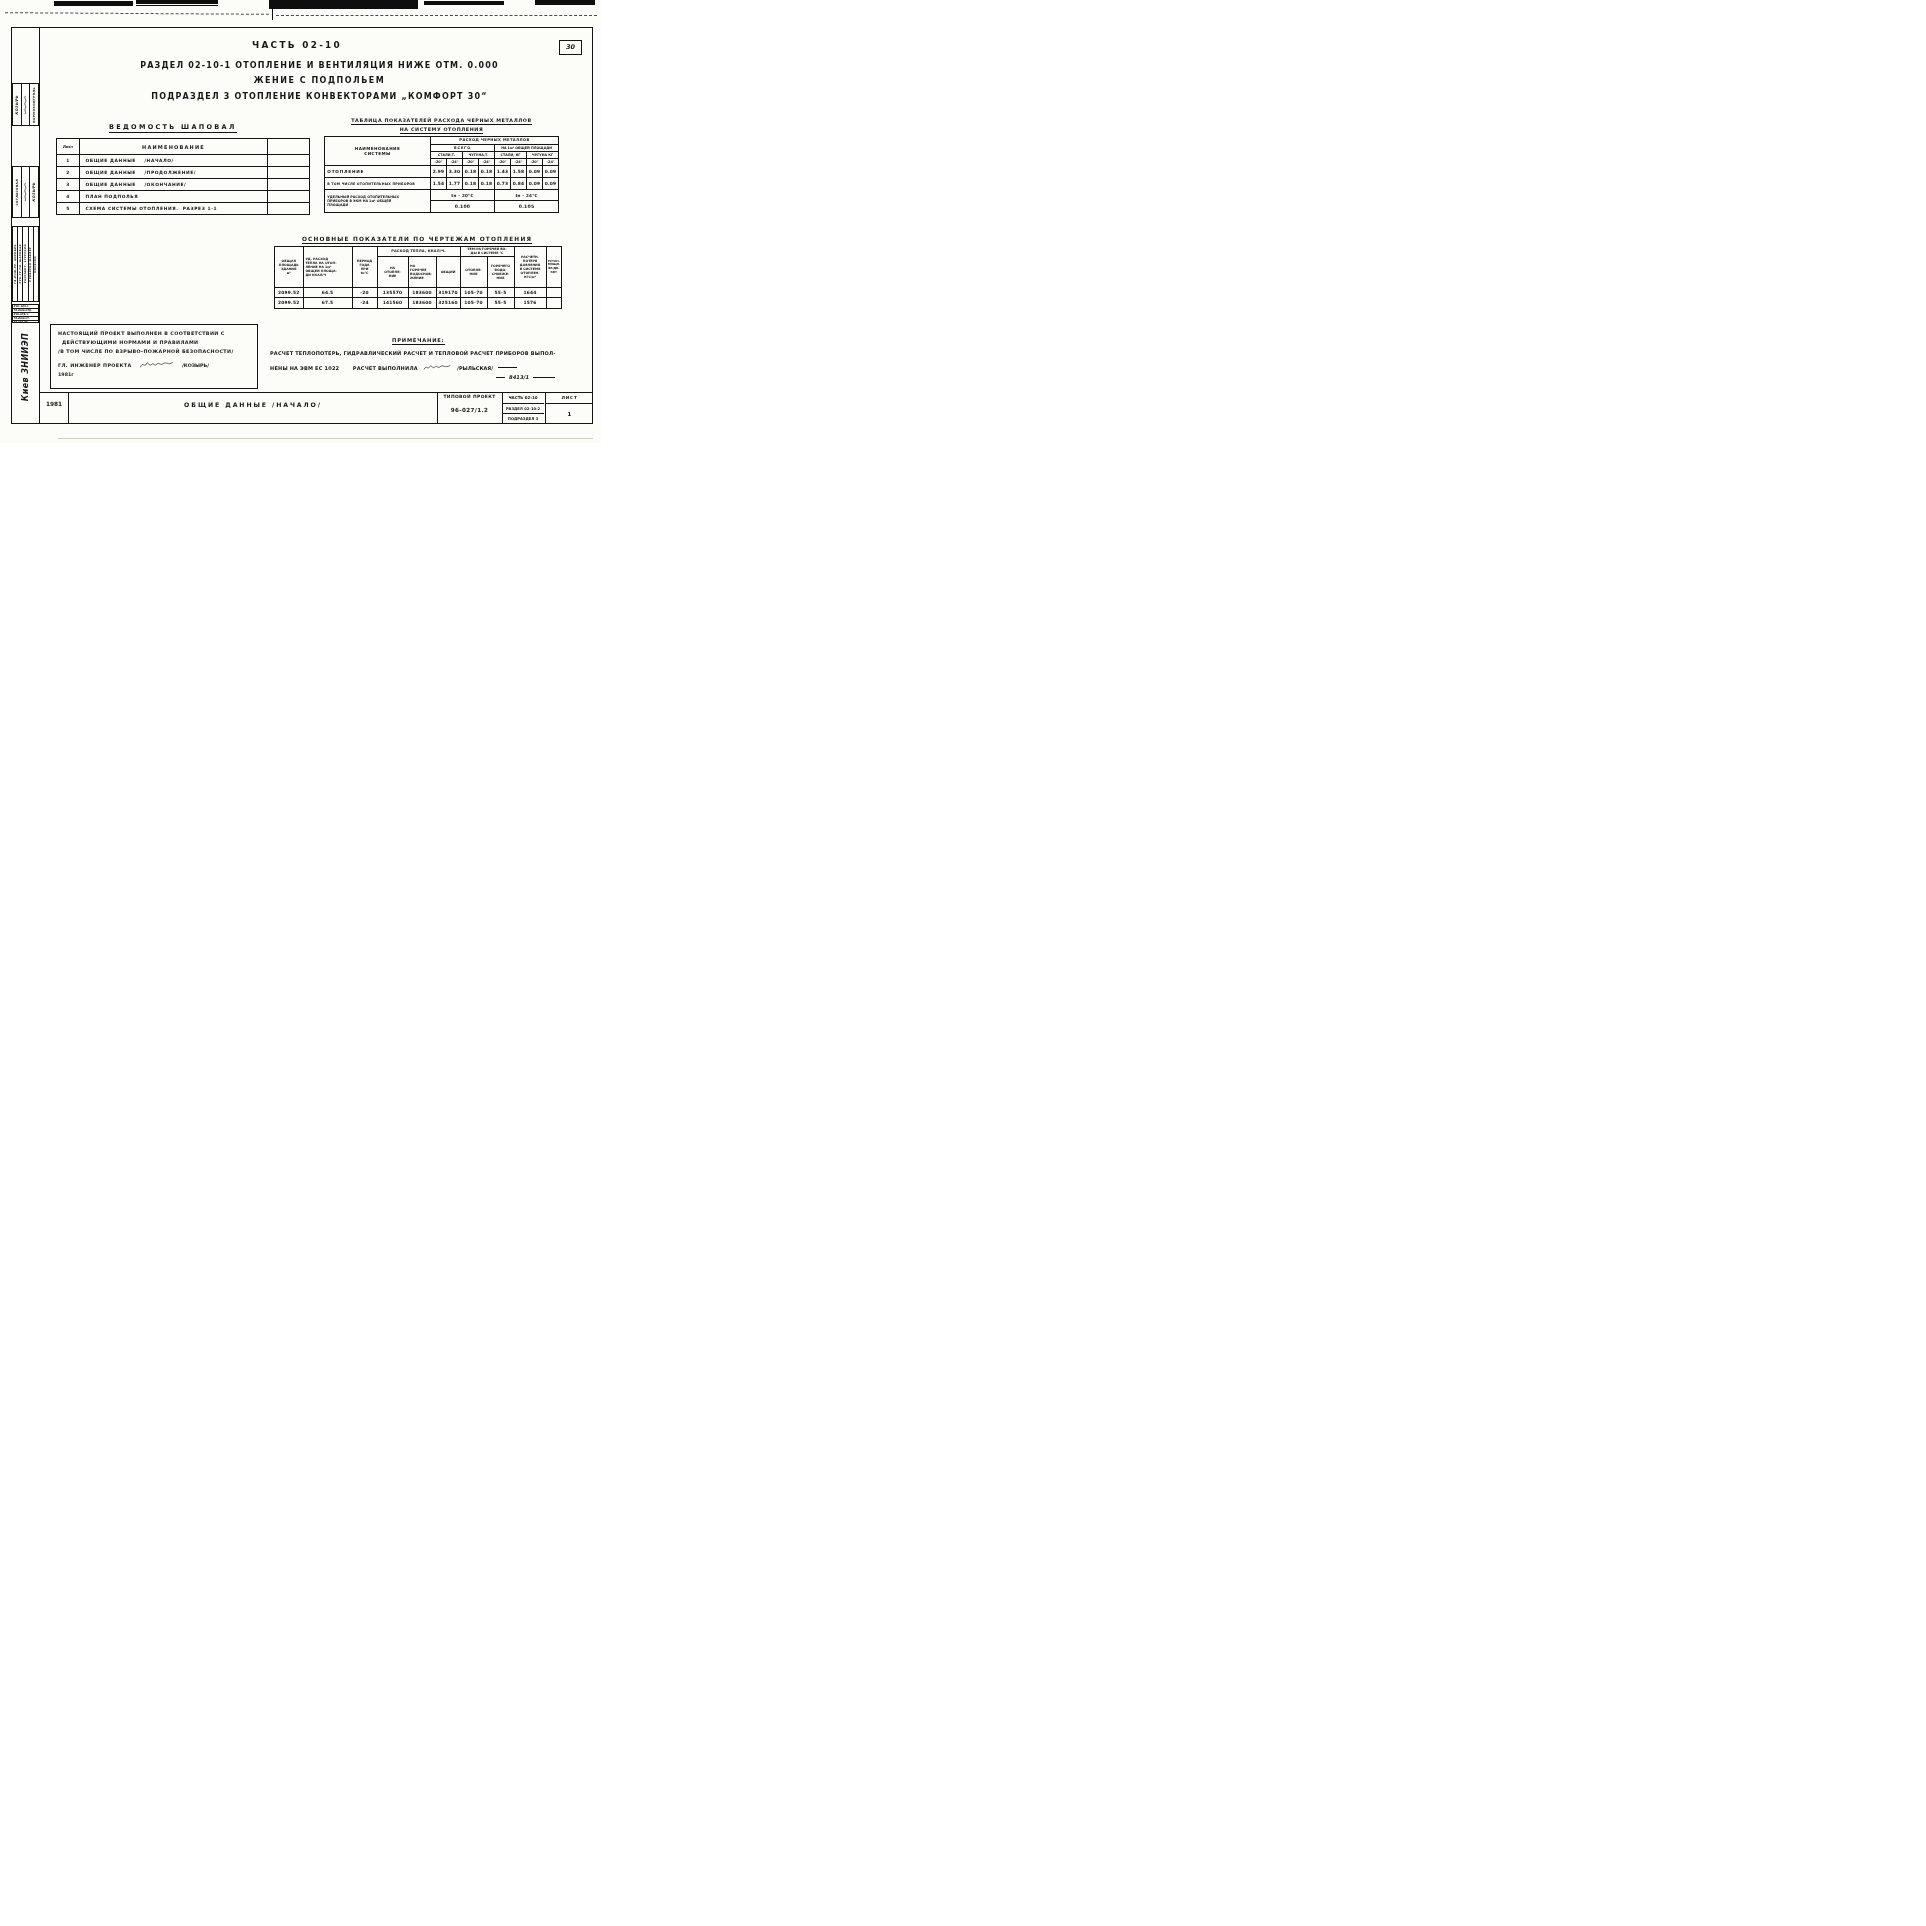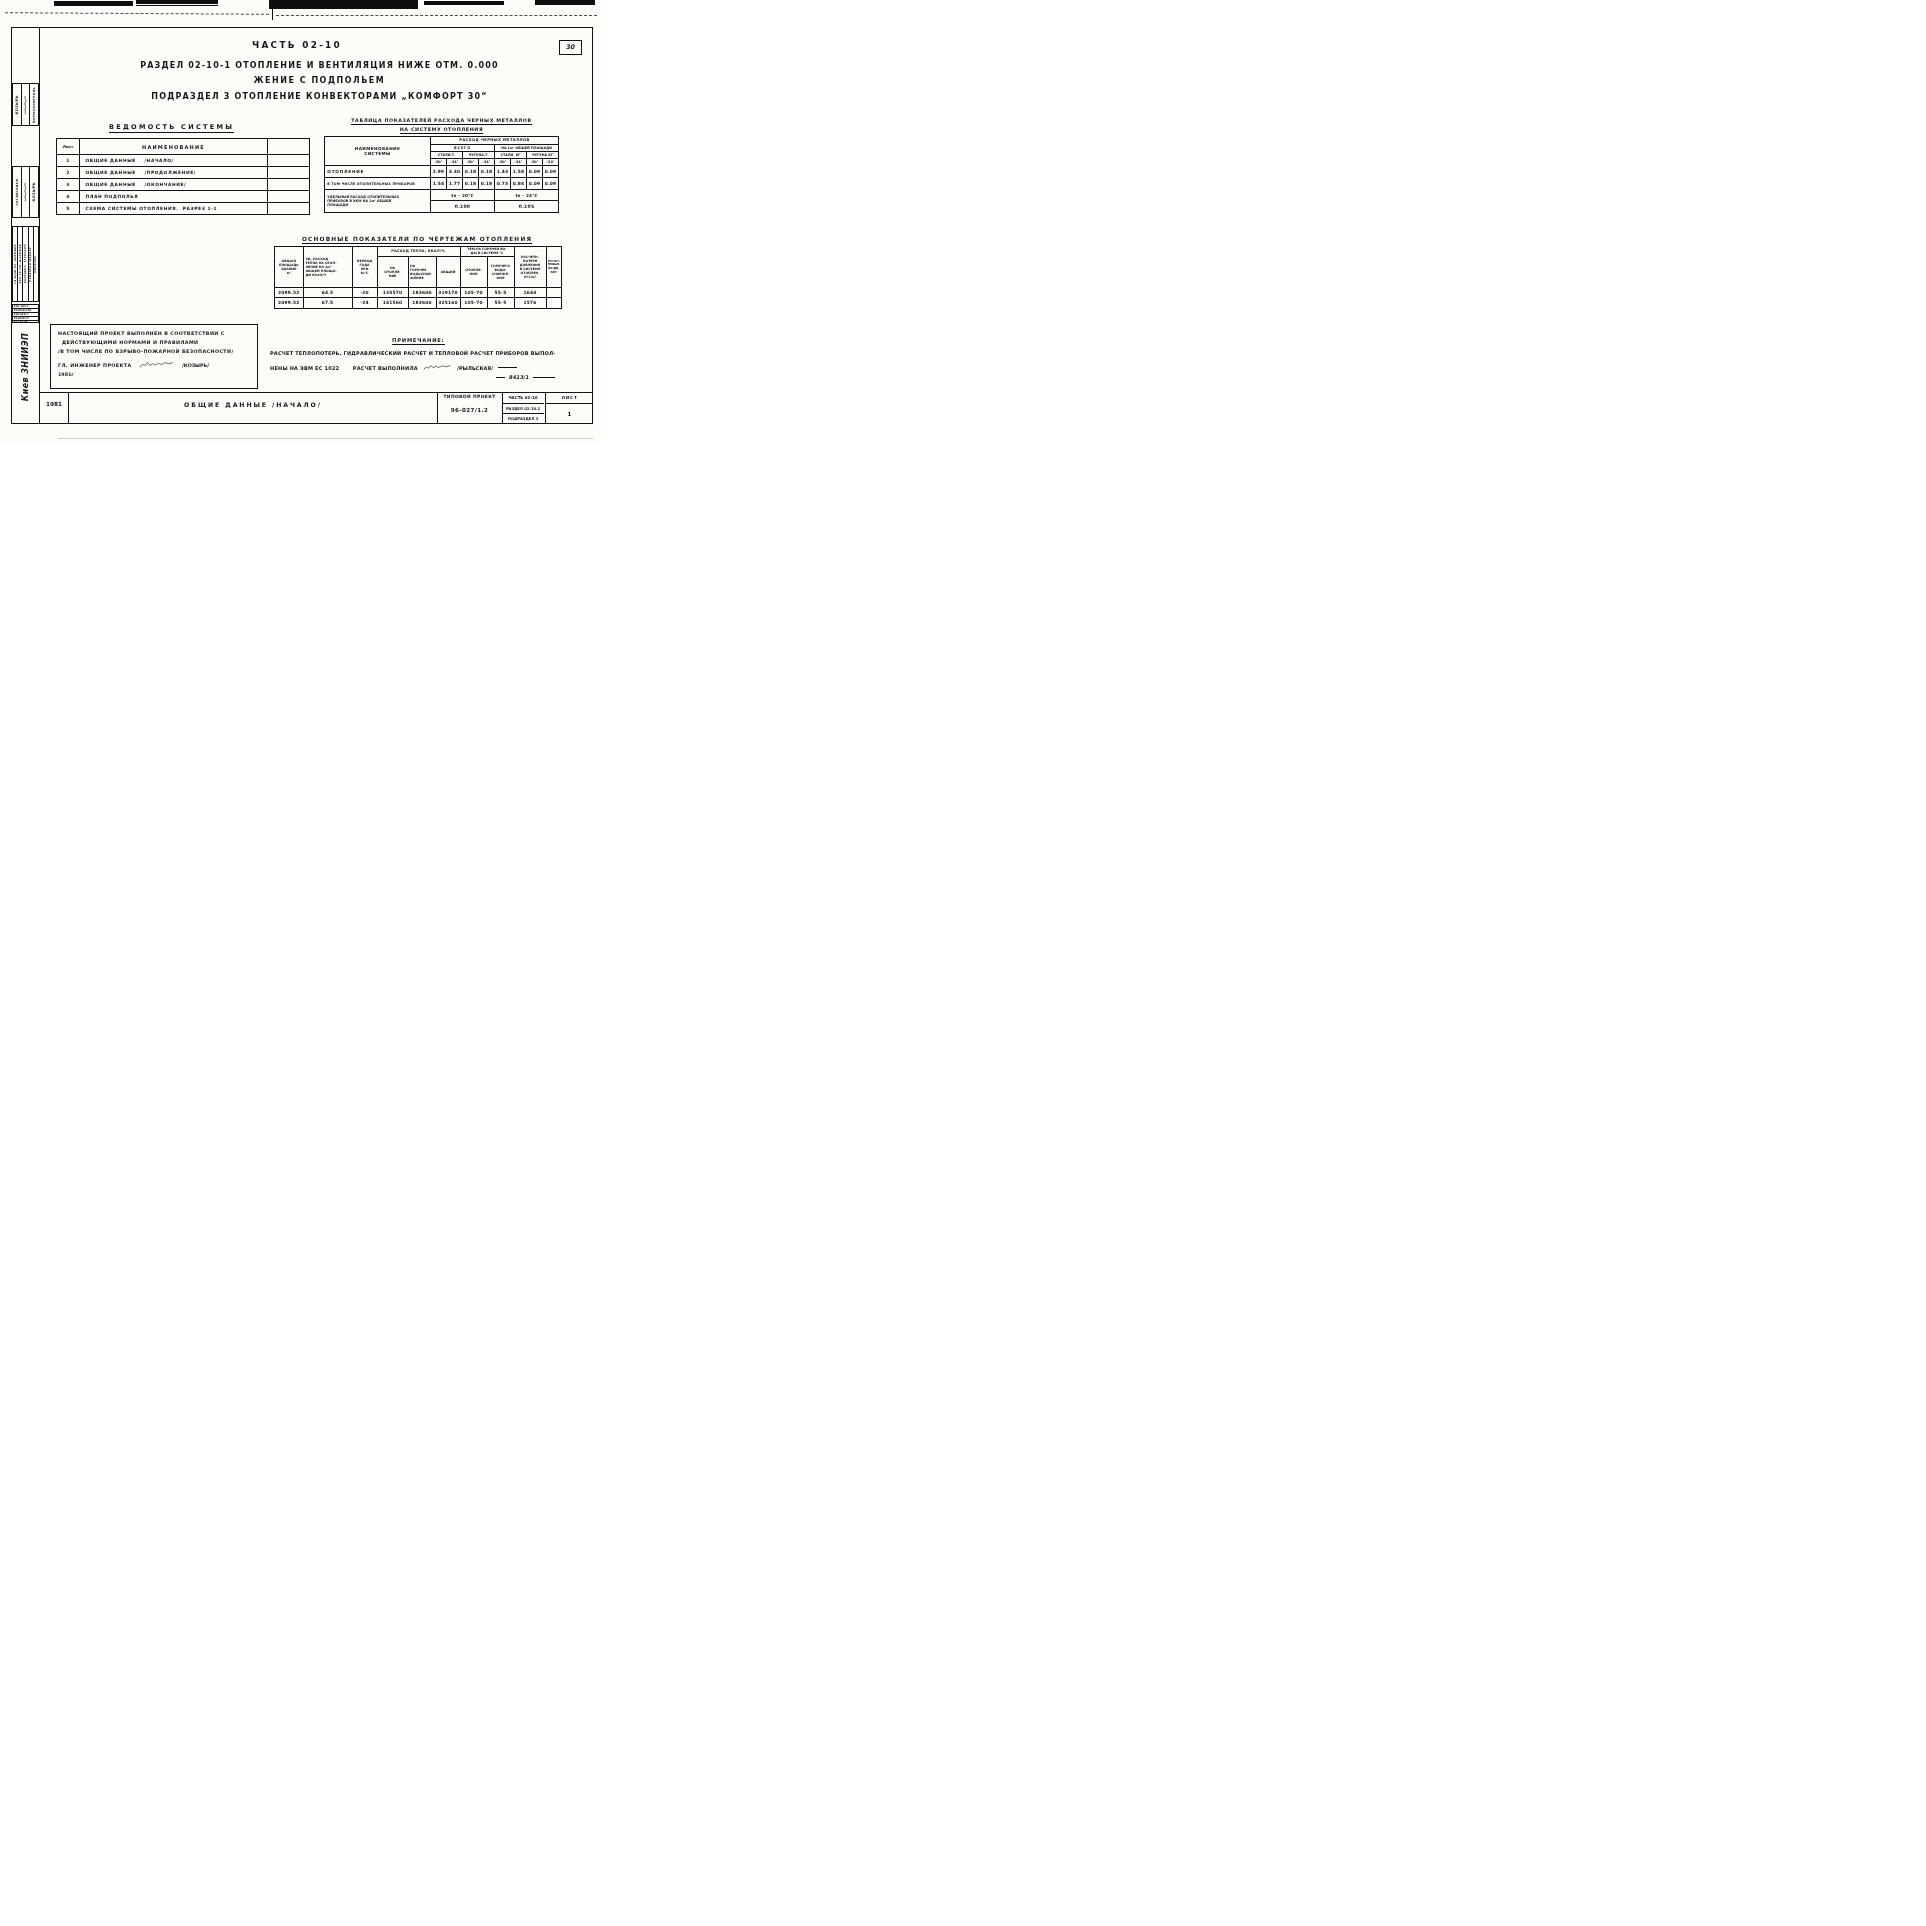--- a/index.html
+++ b/index.html
@@ -113,21 +113,21 @@
   </div>
 
   <div class="abs" style="left:216px;top:40px;width:162px;text-align:center;font-size:8.9px;font-weight:700;letter-spacing:2.3px">ЧАСТЬ 02-10</div>
   <div class="abs" style="left:559px;top:40px;width:23px;height:14.6px;border:1.2px solid #141414;display:flex;align-items:center;justify-content:center;font-size:6.5px;font-style:italic;font-weight:700;background:#fcfcf9">30</div>
 
   <div class="abs" style="left:96px;top:61px;width:447px;text-align:center;font-size:8px;font-weight:700;letter-spacing:1.2px">РАЗДЕЛ 02-10-1  ОТОПЛЕНИЕ И ВЕНТИЛЯЦИЯ НИЖЕ ОТМ. 0.000</div>
   <div class="abs" style="left:96px;top:76px;width:447px;text-align:center;font-size:8px;font-weight:700;letter-spacing:1.5px">ЖЕНИЕ  С  ПОДПОЛЬЕМ</div>
   <div class="abs" style="left:96px;top:92px;width:447px;text-align:center;font-size:8px;font-weight:700;letter-spacing:1.2px">ПОДРАЗДЕЛ 3   ОТОПЛЕНИЕ КОНВЕКТОРАМИ „КОМФОРТ 30“</div>
 
   <div class="abs" style="left:109px;top:123px">
-    <span class="uline" style="font-size:6.5px;font-weight:700;letter-spacing:2.3px">ВЕДОМОСТЬ  СИСТЕМЫ</span>
+    <span class="uline" style="font-size:6.5px;font-weight:700;letter-spacing:2.3px">ВЕДОМОСТЬ  ШАПОВАЛ</span>
   </div>
   <table class="grid abs" style="left:56px;top:138px;width:253px">
     <colgroup>
         <col style="width:23px">
         <col style="width:188px">
         <col style="width:42px">
       </colgroup>
     <tbody>
         <tr style="height:16px">
       <td style="font-size:3.9px;font-weight:700">Лист</td>

